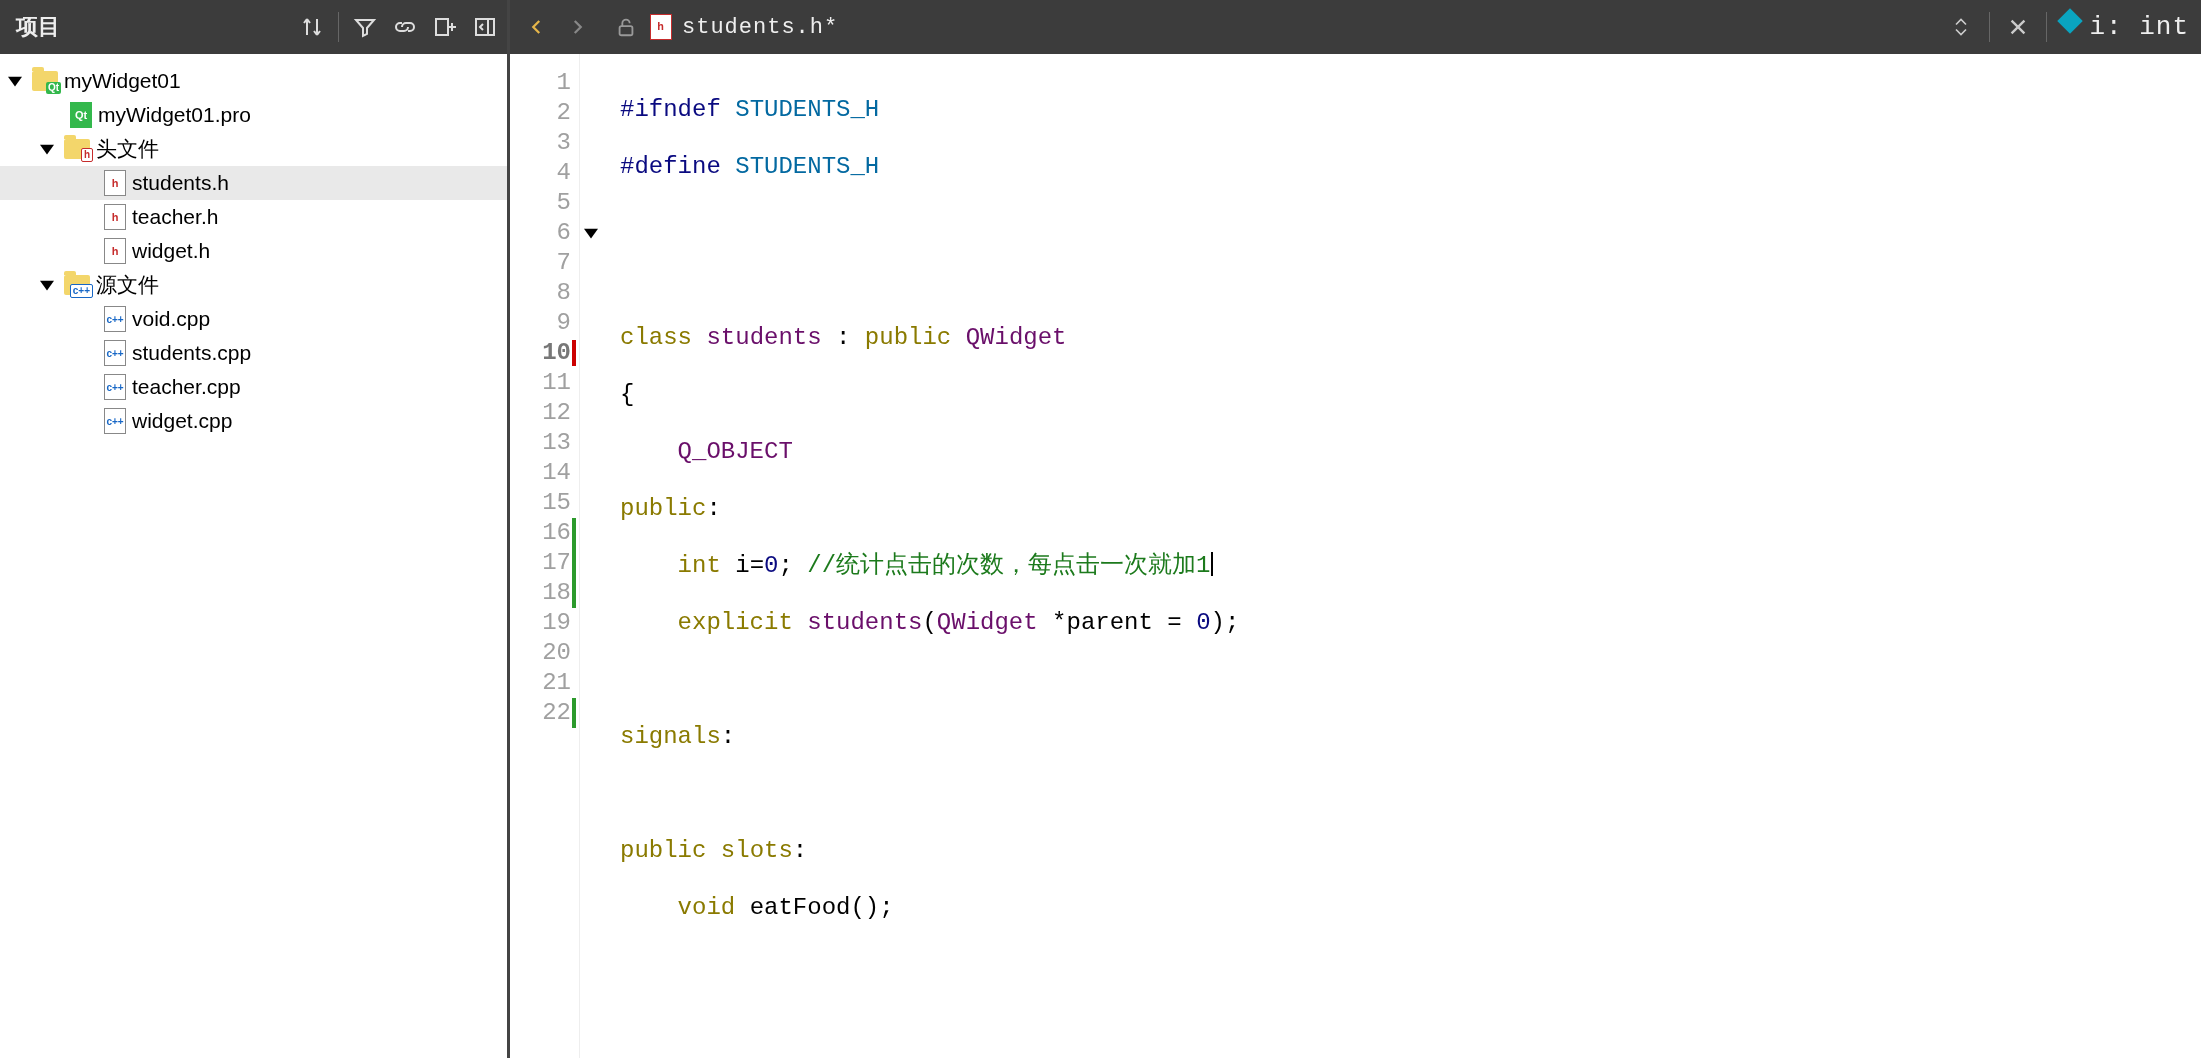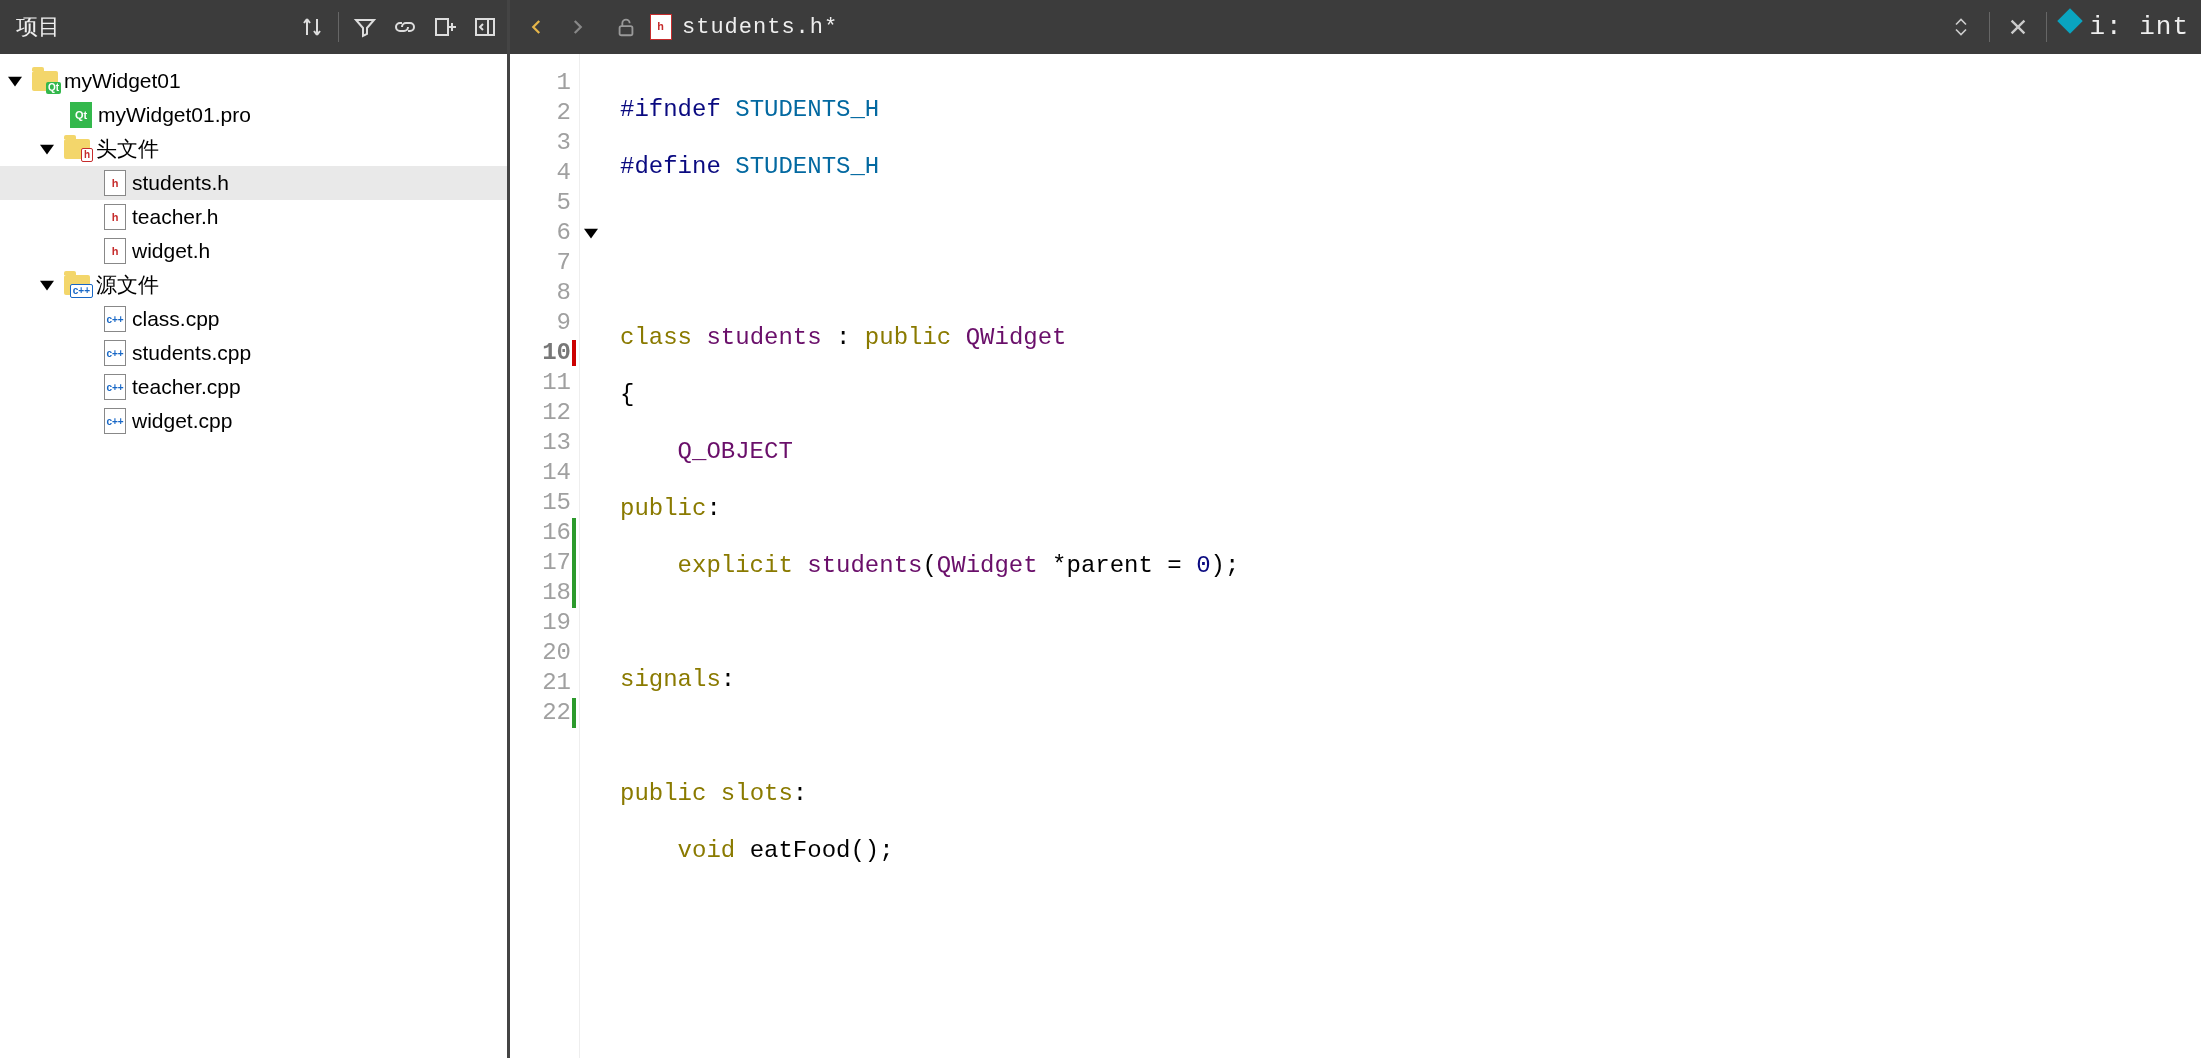--- a/index.html
+++ b/index.html
@@ -27,20 +27,21 @@
     background: #fff;
   }
   .sidebar-header {
     height: 54px;
     background: #3c3c3c;
     color: #eee;
     display: flex;
     align-items: center;
     padding: 0 8px 0 16px;
     font-size: 22px;
+    font-weight: bold;
   }
   .sidebar-title { flex: 1; }
   .sidebar-actions {
     display: flex;
     align-items: center;
     gap: 12px;
   }
   .sidebar-actions .vsep {
     width: 1px; height: 30px; background: #666;
   }
@@ -325,21 +326,21 @@
         </span>
         <span class="ficon folder">
             <span class="badge cpp">c++</span>
           </span>
         <span class="tree-label">源文件</span>
       </div>
       <div class="tree-row indent4">
         <span class="ficon file cpp">
             <span class="t">c++</span>
           </span>
-        <span class="tree-label">class.cpp</span>
+        <span class="tree-label">void.cpp</span>
       </div>
       <div class="tree-row indent4">
         <span class="ficon file cpp">
             <span class="t">c++</span>
           </span>
         <span class="tree-label">students.cpp</span>
       </div>
       <div class="tree-row indent4">
         <span class="ficon file cpp">
             <span class="t">c++</span>
@@ -458,20 +459,21 @@
 
       <div class="code">
 <div class="line"><span class="tok-pp">#ifndef</span> <span class="tok-ppid">STUDENTS_H</span></div>
 <div class="line"><span class="tok-pp">#define</span> <span class="tok-ppid">STUDENTS_H</span></div>
 <div class="line"> </div>
 <div class="line"> </div>
 <div class="line"><span class="tok-kw">class</span> <span class="tok-type">students</span> <span class="tok-pun">:</span> <span class="tok-kw">public</span> <span class="tok-type">QWidget</span></div>
 <div class="line"><span class="tok-pun">{</span></div>
 <div class="line"><span>    </span><span class="tok-type">Q_OBJECT</span></div>
 <div class="line"><span class="tok-kw">public</span><span class="tok-pun">:</span></div>
+<div class="line"><span>    </span><span class="tok-kw">int</span> <span>i</span><span class="tok-pun">=</span><span class="tok-num">0</span><span class="tok-pun">;</span><span> </span><span class="tok-cmt">//统计点击的次数，每点击一次就加1</span><span class="cursor"></span></div>
 <div class="line"><span>    </span><span class="tok-kw">explicit</span> <span class="tok-type">students</span><span class="tok-pun">(</span><span class="tok-type">QWidget</span> <span>*parent</span><span> = </span><span class="tok-num">0</span><span class="tok-pun">)</span><span class="tok-pun">;</span></div>
 <div class="line"> </div>
 <div class="line"><span class="tok-kw">signals</span><span class="tok-pun">:</span></div>
 <div class="line"> </div>
 <div class="line"><span class="tok-kw">public</span> <span class="tok-kw">slots</span><span class="tok-pun">:</span></div>
 <div class="line"><span>    </span><span class="tok-kw">void</span> <span>eatFood</span><span class="tok-pun">()</span><span class="tok-pun">;</span></div>
 <div class="line"> </div>
 
 
 

